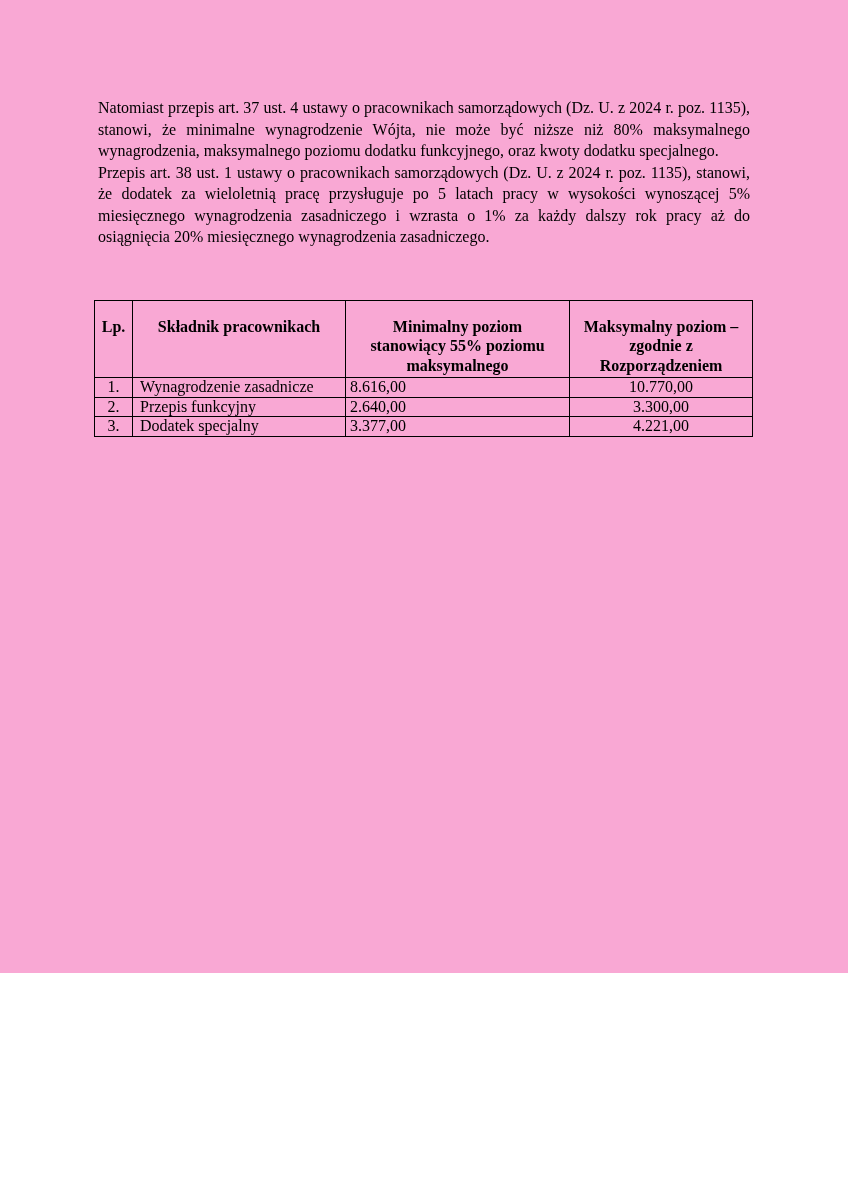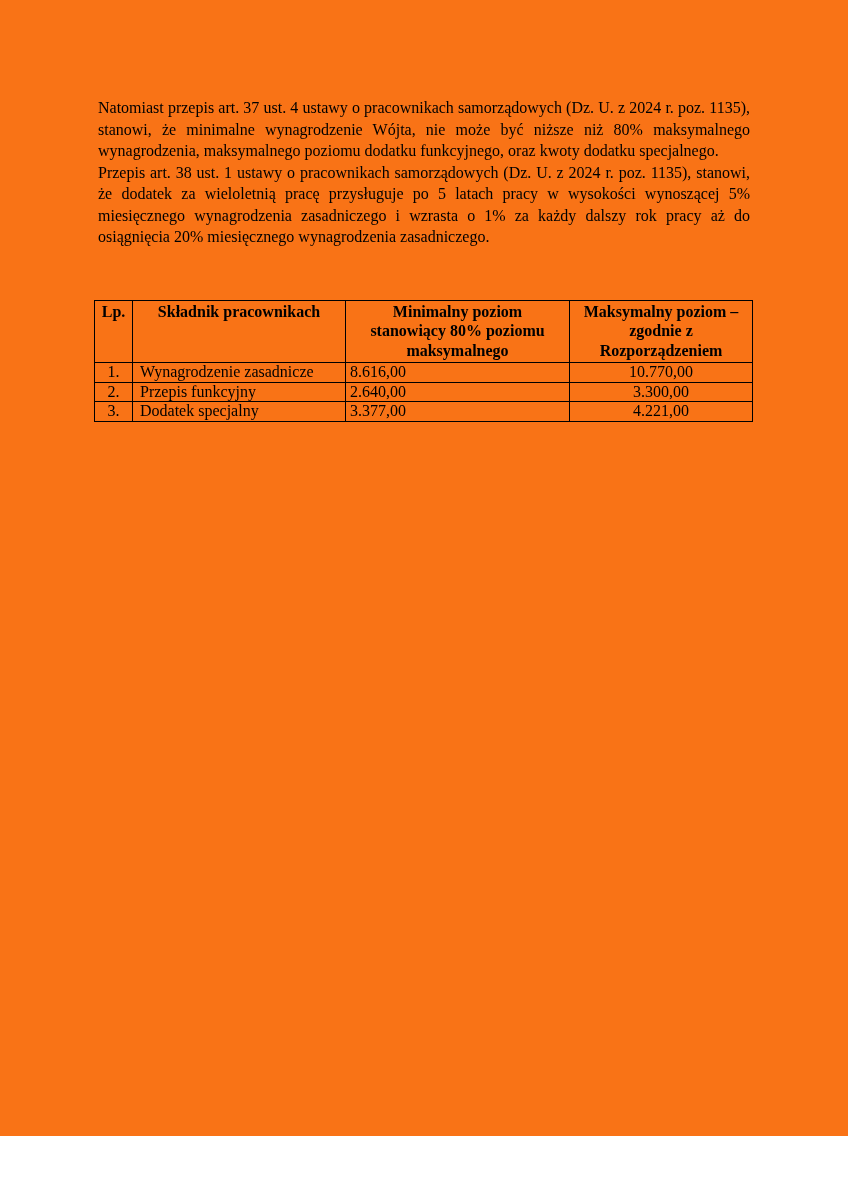--- a/index.html
+++ b/index.html
@@ -9,22 +9,22 @@
     background: #ffffff;
   }
   body {
     width: 848px;
     height: 1200px;
     overflow: hidden;
   }
   .page {
     position: relative;
     width: 848px;
-    height: 1136px;
-    background: #f97316;
+    height: 973px;
+    background: #f9a8d4;
     padding: 97px 98px 0 98px;
     font-family: "Liberation Serif", "DejaVu Serif", serif;
     color: #000000;
   }
   .para {
     margin: 0;
     font-size: 16px;
     line-height: 21.5px;
     text-align: justify;
     color: #000000;
@@ -46,21 +46,21 @@
     font-family: "Liberation Serif", "DejaVu Serif", serif;
     color: #000000;
     overflow: hidden;
   }
   .salary-table th {
     font-size: 16px;
     font-weight: bold;
     vertical-align: top;
     line-height: 19.5px;
     white-space: pre-line;
-    padding: 1px 4px 2px 4px;
+    padding: 16px 4px 2px 4px;
     height: 60px;
   }
   .salary-table td {
     font-size: 16px;
     line-height: 18.5px;
     height: 19.5px;
     padding: 0 4px;
     vertical-align: middle;
   }
   .salary-table td.col-lp { text-align: center; }
@@ -83,21 +83,21 @@
       <col style="width:38px">
       <col style="width:213px">
       <col style="width:224px">
       <col style="width:183px">
     </colgroup>
     <thead>
       <tr>
         <th>Lp.</th>
         <th>Składnik pracownikach</th>
         <th>Minimalny poziom
-stanowiący 80% poziomu
+stanowiący 55% poziomu
 maksymalnego</th>
         <th>Maksymalny poziom –
 zgodnie z
 Rozporządzeniem</th>
       </tr>
     </thead>
     <tbody>
       <tr>
         <td class="col-lp">1.</td>
         <td class="col-name">Wynagrodzenie zasadnicze</td>

